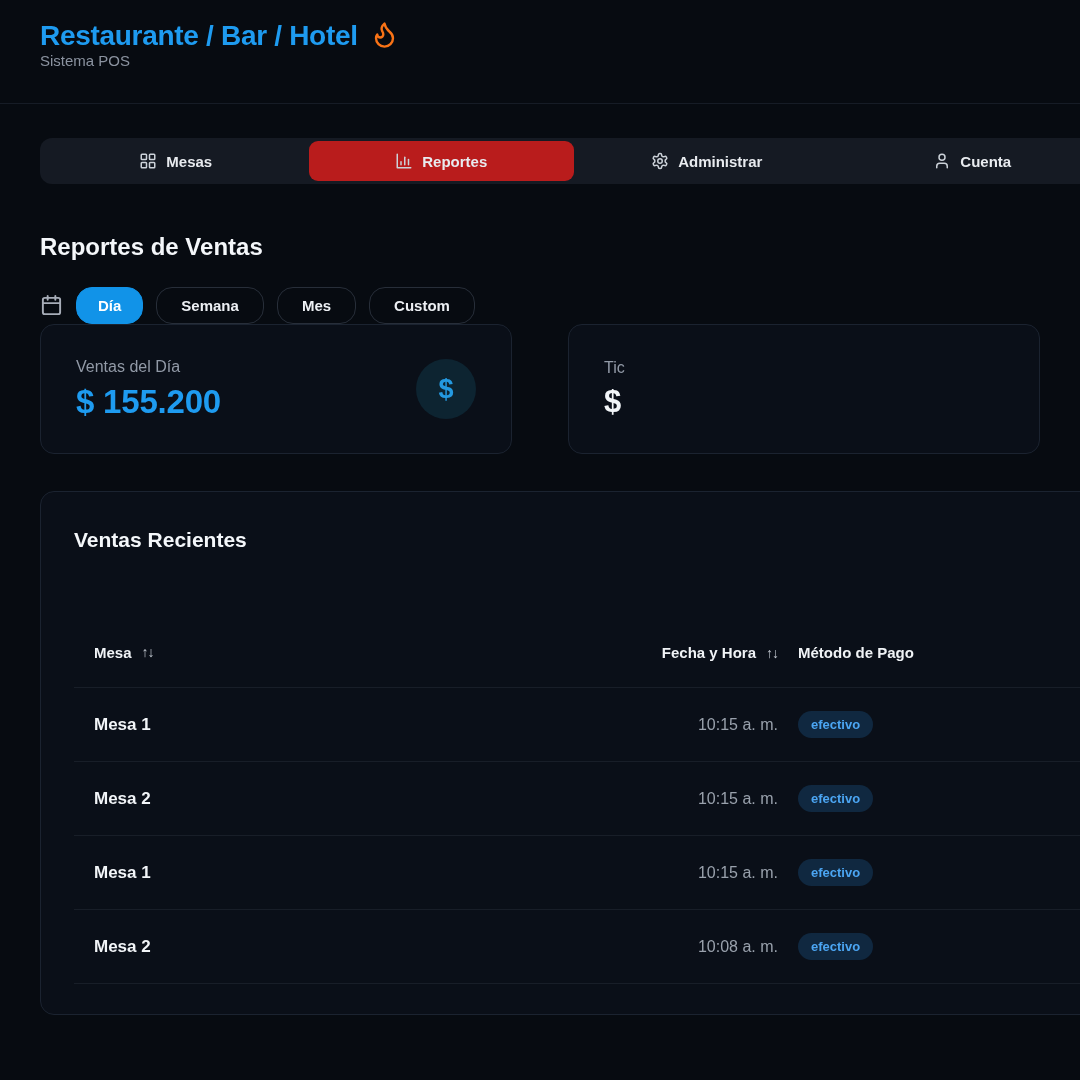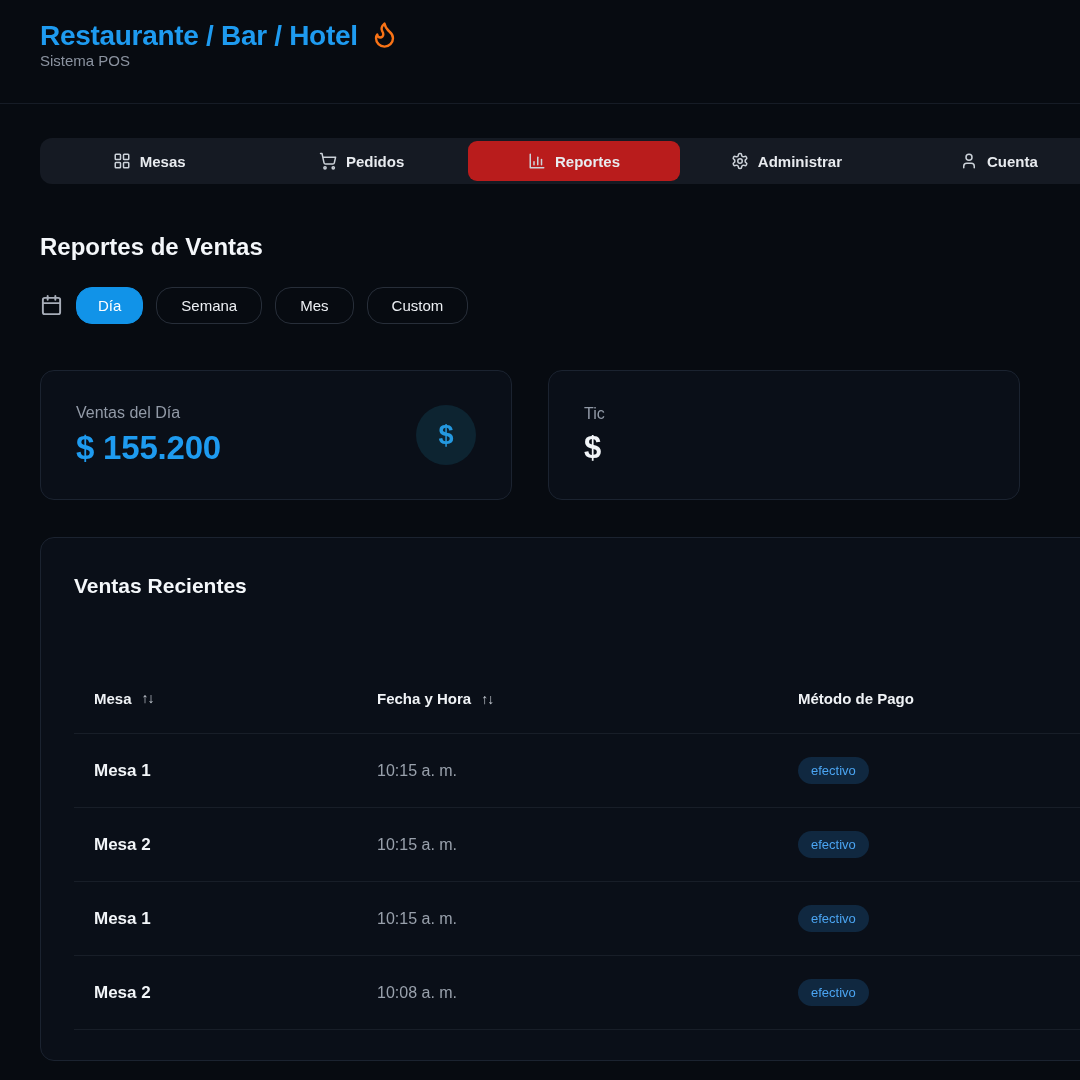--- a/index.html
+++ b/index.html
@@ -35,28 +35,28 @@
 
   
   .section-heading { margin-top:49px; font-size:24px; font-weight:800; color:#f4f7fa; }
 
   
   .filters { margin-top:26px; display:flex; align-items:center; gap:13px; }
   .calendar { color:#a7adb8; }
   .filter-btn {
     height:37px; padding:0 24px; border-radius:16px;
     background:transparent; border:1px solid #272e39;
-    font-size:15px; font-weight:400; color:#edf0f4;
+    font-size:15px; font-weight:700; color:#edf0f4;
     display:flex; align-items:center; cursor:pointer;
     font-family:"Liberation Sans", sans-serif;
   }
   .filter-btn.active { background:#1193e8; border-color:#1193e8; color:#ffffff; padding:0 21px; }
 
   
-  .cards { margin-top:46px; display:flex; gap:36px; }
+  .cards { display:flex; gap:36px;justify-content:space-between; }
   .statcard {
     width:472px; min-width:472px; height:130px;
     background:#0a0f18; border:1px solid #1b2330; border-radius:14px;
     padding:0 35px; display:flex; align-items:center; justify-content:space-between;
   }
   .stat-label { font-size:16px; color:#929aa7; }
   .stat-value { margin-top:7px; font-size:31px; font-weight:700; color:#f2f5f8; letter-spacing:-0.2px; }
   .stat-value.accent { color:#1e9bf0; font-size:33px; }
   .icon-circle {
     width:60px; height:60px; border-radius:50%; background:#0d2431;
@@ -69,29 +69,29 @@
     margin-top:37px; width:1454px;
     background:#0a0f18; border:1px solid #1b2330; border-radius:14px;
     padding:36px 33px 30px 33px;
   }
   .panel-title { font-size:21px; font-weight:800; color:#f4f7fa; }
   .table { margin-top:66px; }
   .trow { display:flex; align-items:center; }
   .thead { height:70px; border-bottom:1px solid #181e28; }
   .tbody-row { height:74px; border-bottom:1px solid #181e28; }
   .col-mesa  { width:283px; padding-left:20px; display:flex; align-items:flex-start; }
-  .col-fecha { width:421px; padding-left:20px; display:flex; align-items:center; }
+  .col-fecha { width:421px; padding-left:20px; display:flex; align-items:center;justify-content:flex-end; }
   .col-pago  { flex:1; padding-left:20px; display:flex; align-items:center; }
   .th { font-size:15px; font-weight:700; color:#f0f3f6; }
   .sort-glyph { margin-left:10px; font-size:14px; color:#c2c8d0; letter-spacing:-1px; cursor:pointer; }
   .cell-mesa { font-size:17px; font-weight:700; color:#f2f5f8; }
   .cell-time { font-size:16px; color:#99a1ac; }
   .badge {
     display:inline-block; padding:6px 13px; border-radius:999px;
-    background:#102840; color:#4ba5f2; font-size:13px; font-weight:400;
+    background:#102840; color:#4ba5f2; font-size:13px; font-weight:700;
   }
 </style>
 </head>
 <body>
 
 <header class="app-header">
   <div class="title-row">
     <div class="app-title">Restaurante / Bar / Hotel</div>
     <span class="flame">
       <svg width="29" height="29" viewBox="0 0 24 24" fill="none" stroke="currentColor" stroke-width="2" stroke-linecap="round" stroke-linejoin="round">
@@ -108,30 +108,20 @@
     <div class="tab">
       <span>
         <svg width="18" height="18" viewBox="0 0 24 24" fill="none" stroke="currentColor" stroke-width="2" stroke-linecap="round" stroke-linejoin="round">
             <rect x="3" y="3" width="7" height="7" rx="1"></rect>
             <rect x="14" y="3" width="7" height="7" rx="1"></rect>
             <rect x="3" y="14" width="7" height="7" rx="1"></rect>
             <rect x="14" y="14" width="7" height="7" rx="1"></rect>
           </svg>
       </span>
       <span>Mesas</span>
-    </div>
-    <div class="tab">
-      <span>
-        <svg width="18" height="18" viewBox="0 0 24 24" fill="none" stroke="currentColor" stroke-width="2" stroke-linecap="round" stroke-linejoin="round">
-            <circle cx="8" cy="21" r="1.5"></circle>
-            <circle cx="19" cy="21" r="1.5"></circle>
-            <path d="M2.05 2.05h2l2.66 12.42a2 2 0 0 0 2 1.58h9.78a2 2 0 0 0 1.95-1.57l1.65-7.43H5.12"></path>
-          </svg>
-      </span>
-      <span>Pedidos</span>
     </div>
     <div class="tab active">
       <span>
         <svg width="18" height="18" viewBox="0 0 24 24" fill="none" stroke="currentColor" stroke-width="2" stroke-linecap="round" stroke-linejoin="round">
             <path d="M3 3v18h18"></path>
             <path d="M8 17v-4"></path>
             <path d="M13 17V7"></path>
             <path d="M18 17v-7"></path>
           </svg>
       </span>

